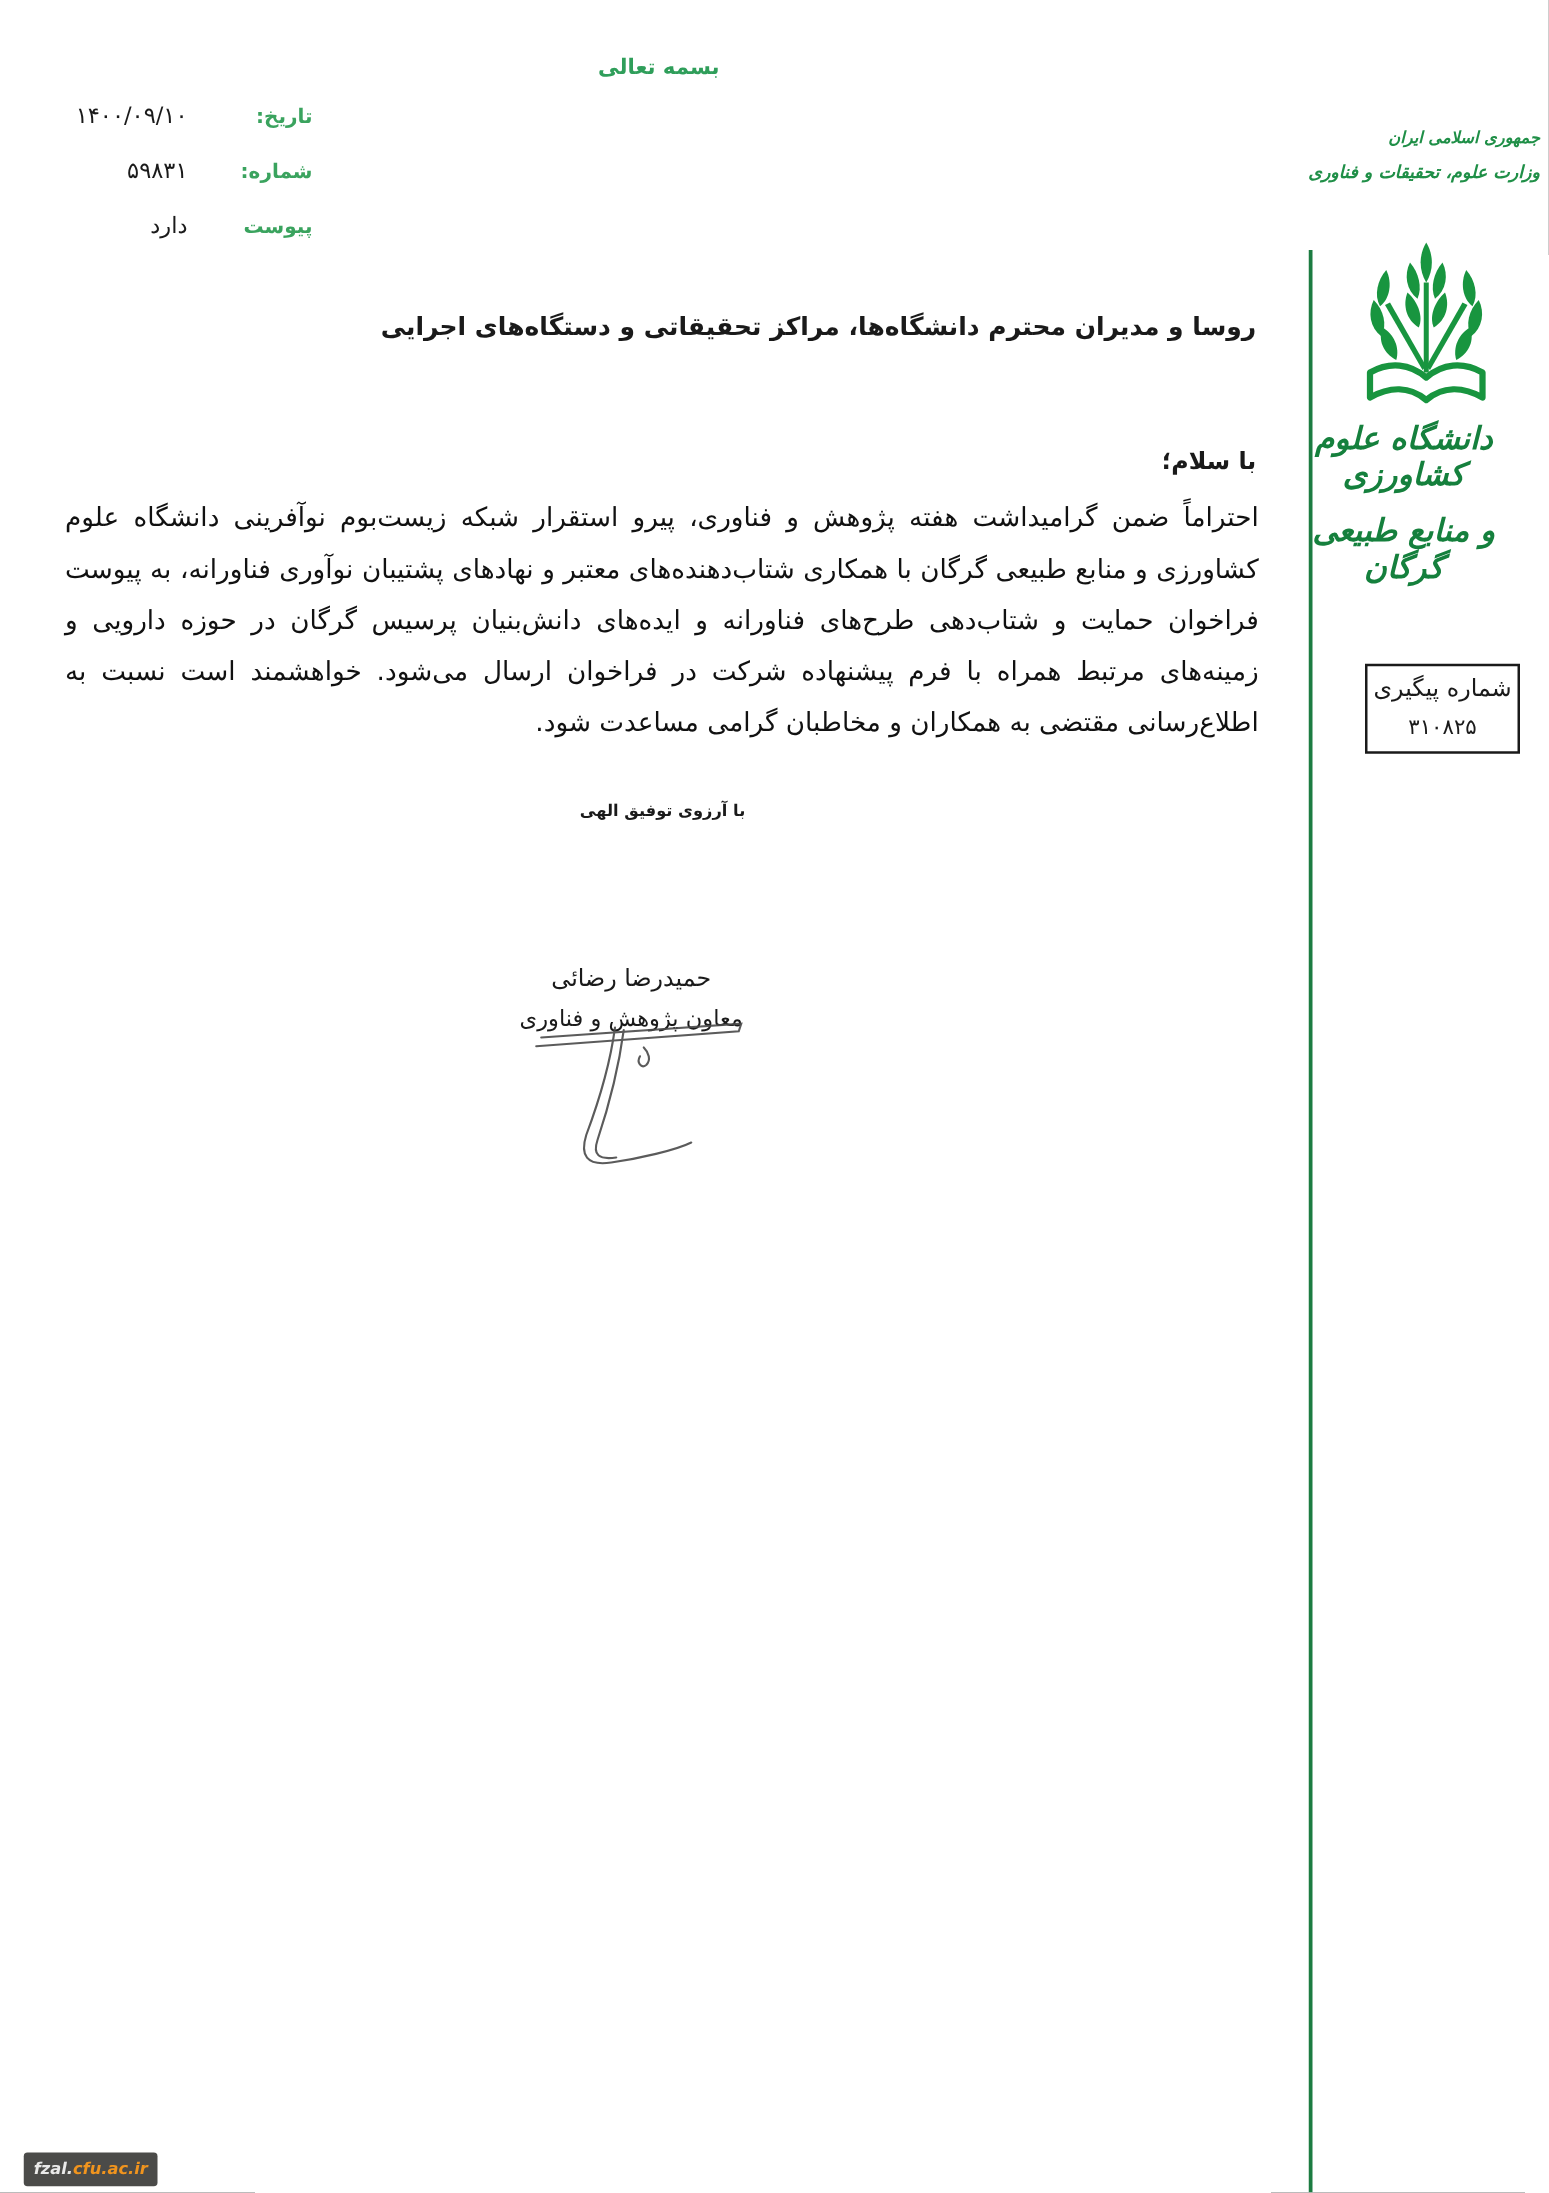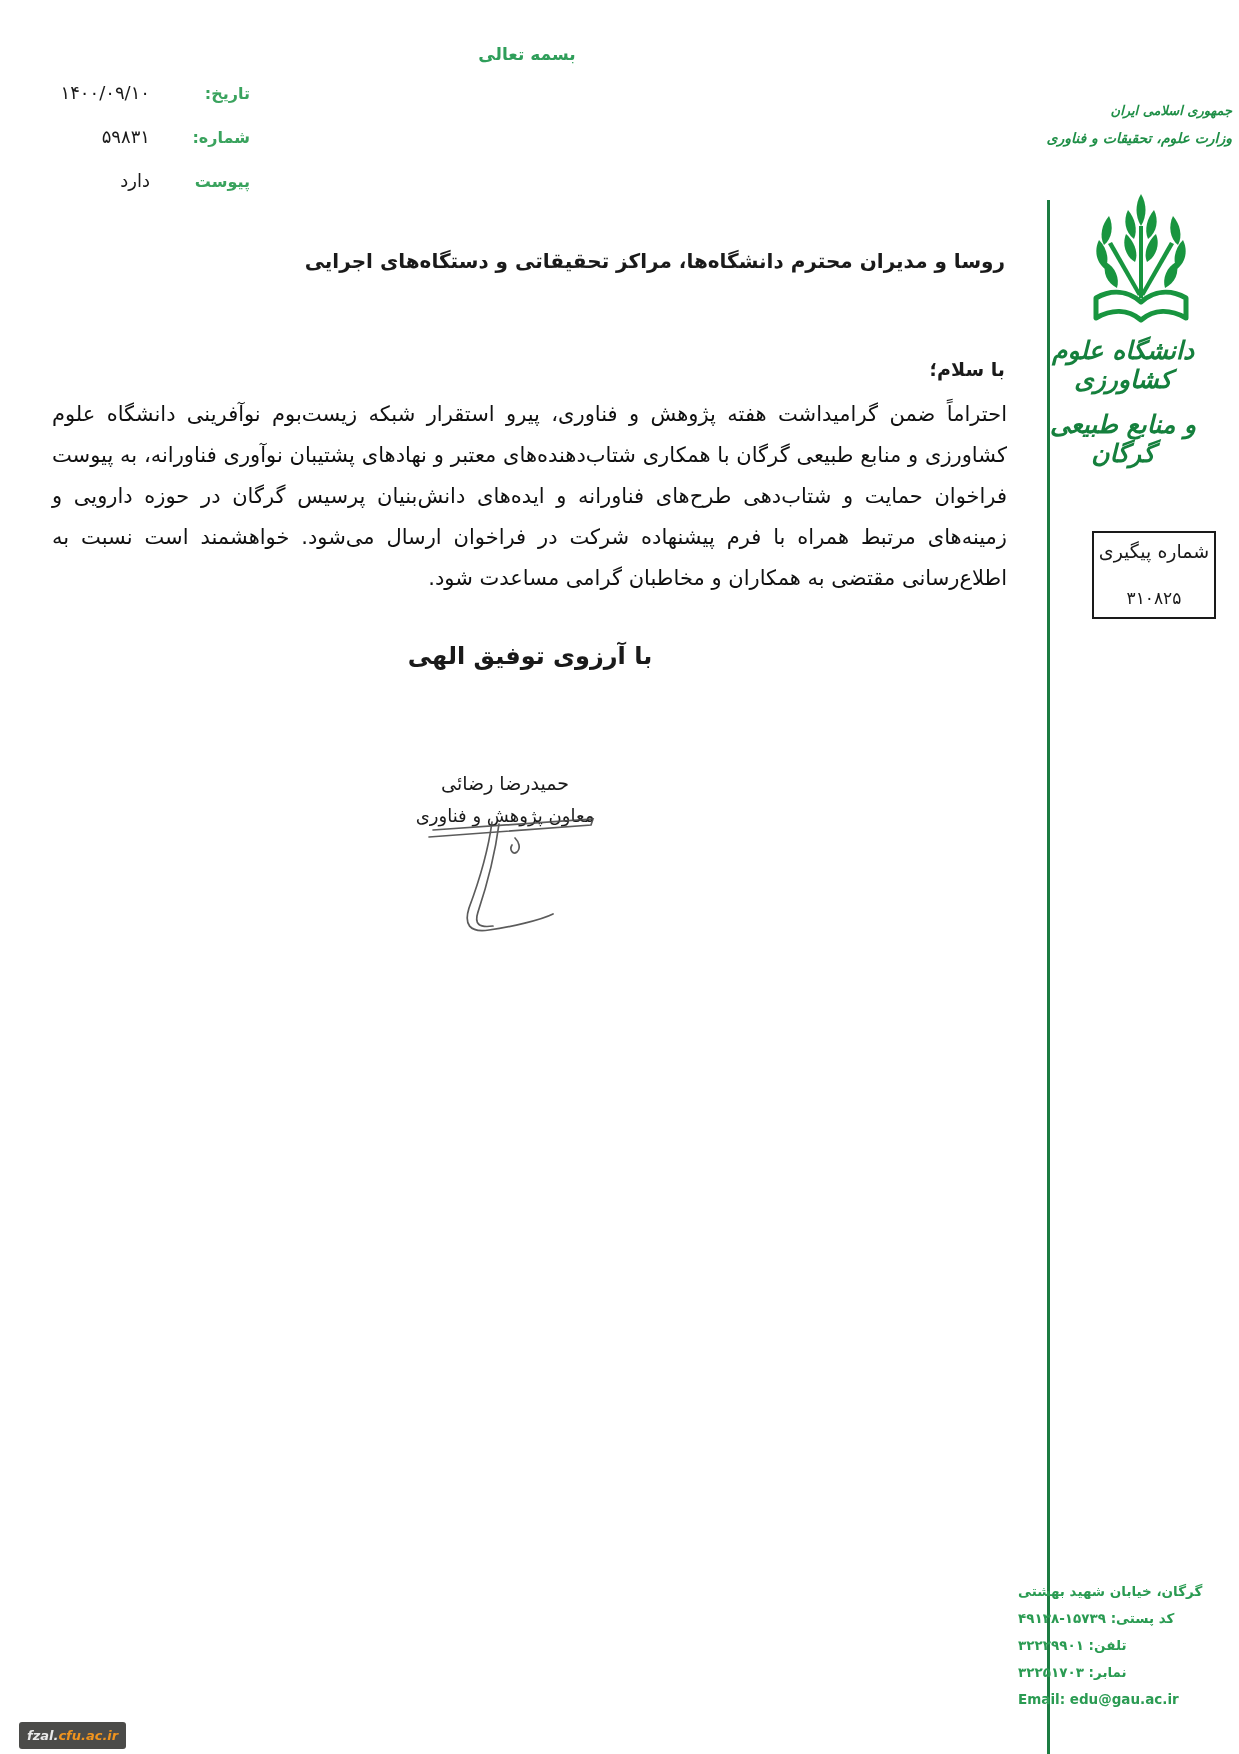--- a/index.html
+++ b/index.html
@@ -32,21 +32,21 @@
     position:absolute;left:55px;top:358px;width:950px;
     direction:rtl;text-align:right;font-size:19px;font-weight:bold;
   }
   .body-par{
     position:absolute;left:52px;top:394px;width:955px;
     direction:rtl;text-align:justify;text-align-last:right;
     font-size:21px;line-height:41px;color:#111;
   }
   .closing{
     position:absolute;left:55px;top:642px;width:950px;
-    direction:rtl;text-align:center;font-size:24px;font-weight:bold;
+    direction:rtl;text-align:center;font-size:13px;font-weight:bold;
   }
   .sign-block{
     position:absolute;left:370px;top:772px;width:270px;
     direction:rtl;text-align:center;
   }
   .signer-name{font-size:19px;}
   .signer-title{font-size:18px;margin-top:11px;}
   .sign-svg{position:absolute;left:395px;top:786px;}
   
   .gov-block{
@@ -67,21 +67,21 @@
   .vline{
     position:absolute;left:1047px;top:200px;width:3px;height:1554px;
     background:#1c7c42;
   }
   .tracking-box{
     position:absolute;left:1092px;top:531px;width:116px;
     border:2px solid #1a1a1a;background:#fff;
     text-align:center;direction:rtl;padding:7px 2px 9px 2px;
   }
   .tracking-label{font-size:19px;}
-  .tracking-number{font-size:17px;margin-top:26px;letter-spacing:2px;}
+  .tracking-number{font-size:17px;margin-top:10px;letter-spacing:2px;}
   .contact{
     position:absolute;right:11px;top:1578px;width:210px;
     direction:rtl;text-align:left;
     color:#2a9b52;font-weight:bold;font-size:13.5px;line-height:27px;
   }
   .contact div{white-space:nowrap;}
   .contact .ltr{direction:ltr;}
   
   .watermark{
     position:absolute;left:19px;top:1722px;height:27px;line-height:27px;
@@ -166,28 +166,18 @@
     <div class="univ-line2">و منابع طبیعی گرگان</div>
   </div>
 
   <div class="vline"></div>
 
   <div class="tracking-box">
     <div class="tracking-label">شماره پیگیری</div>
     <div class="tracking-number">۳۱۰۸۲۵</div>
   </div>
 
-  <div class="contact">
-    <div>گرگان، خیابان شهید بهشتی</div>
-    <div>
-      <span>کد پستی:</span>
-      <span dir="ltr">۴۹۱۳۸-۱۵۷۳۹</span>
-    </div>
-    <div>تلفن: ۳۲۲۲۹۹۰۱</div>
-    <div>نمابر: ۳۲۲۵۱۷۰۳</div>
-    <div class="ltr">Email: edu@gau.ac.ir</div>
-  </div>
 
   <div class="watermark">
     <span class="wm-prefix">fzal.</span><span class="wm-suffix">cfu.ac.ir</span>
   </div>
 
 </div>
 
 </body></html>

